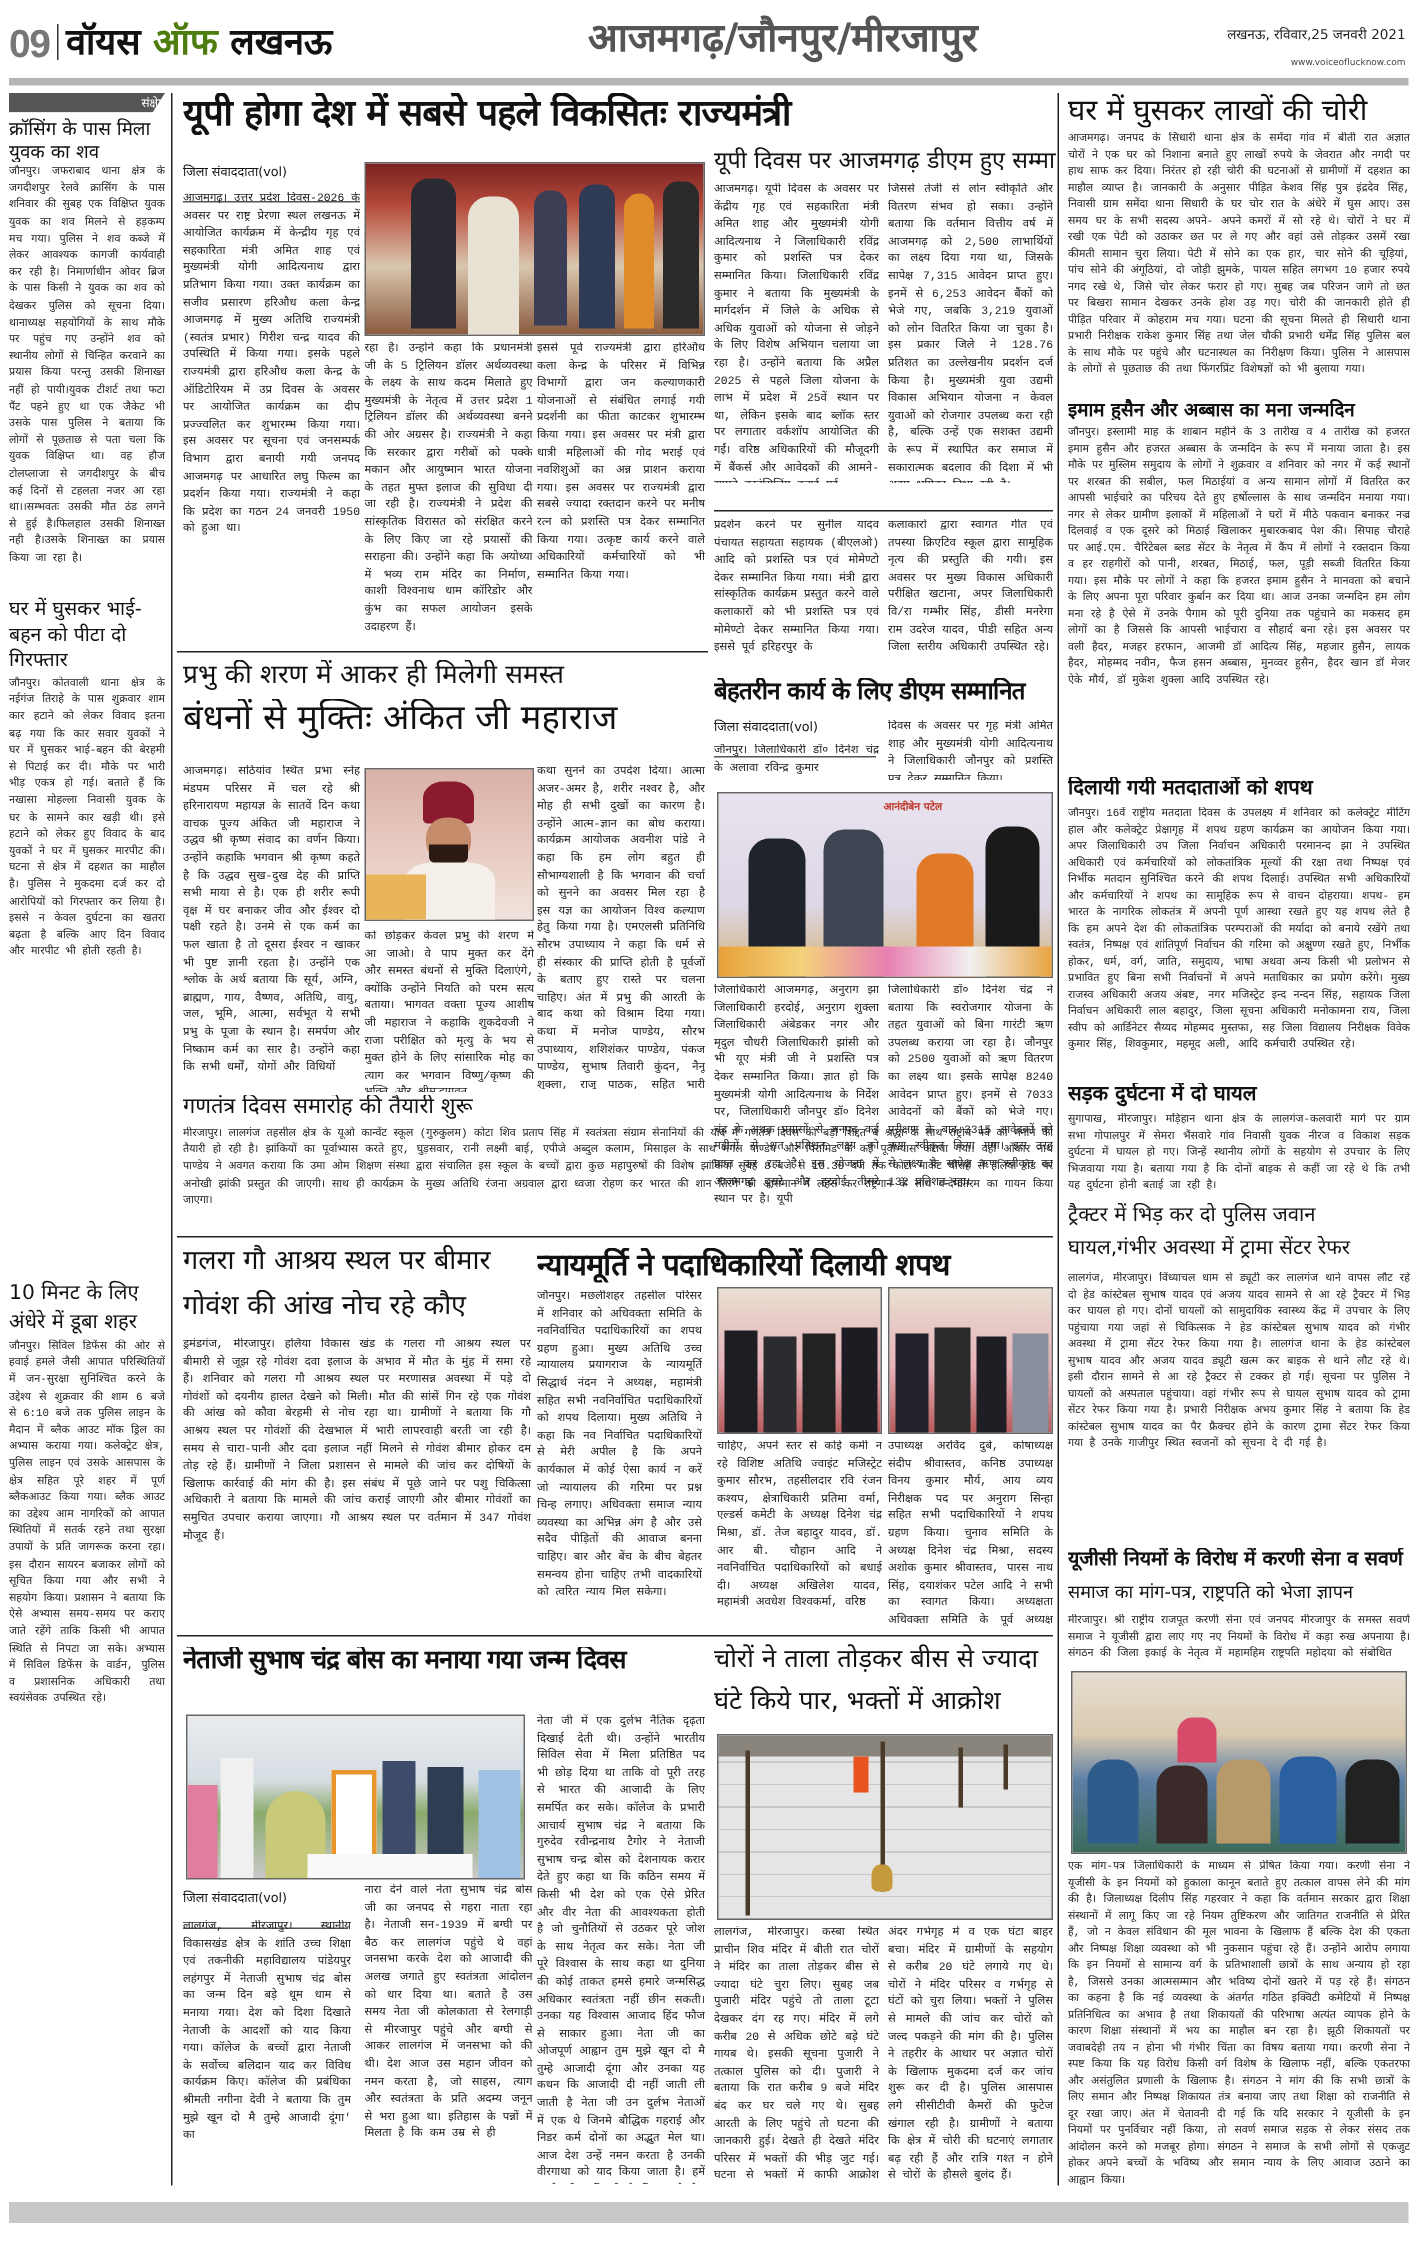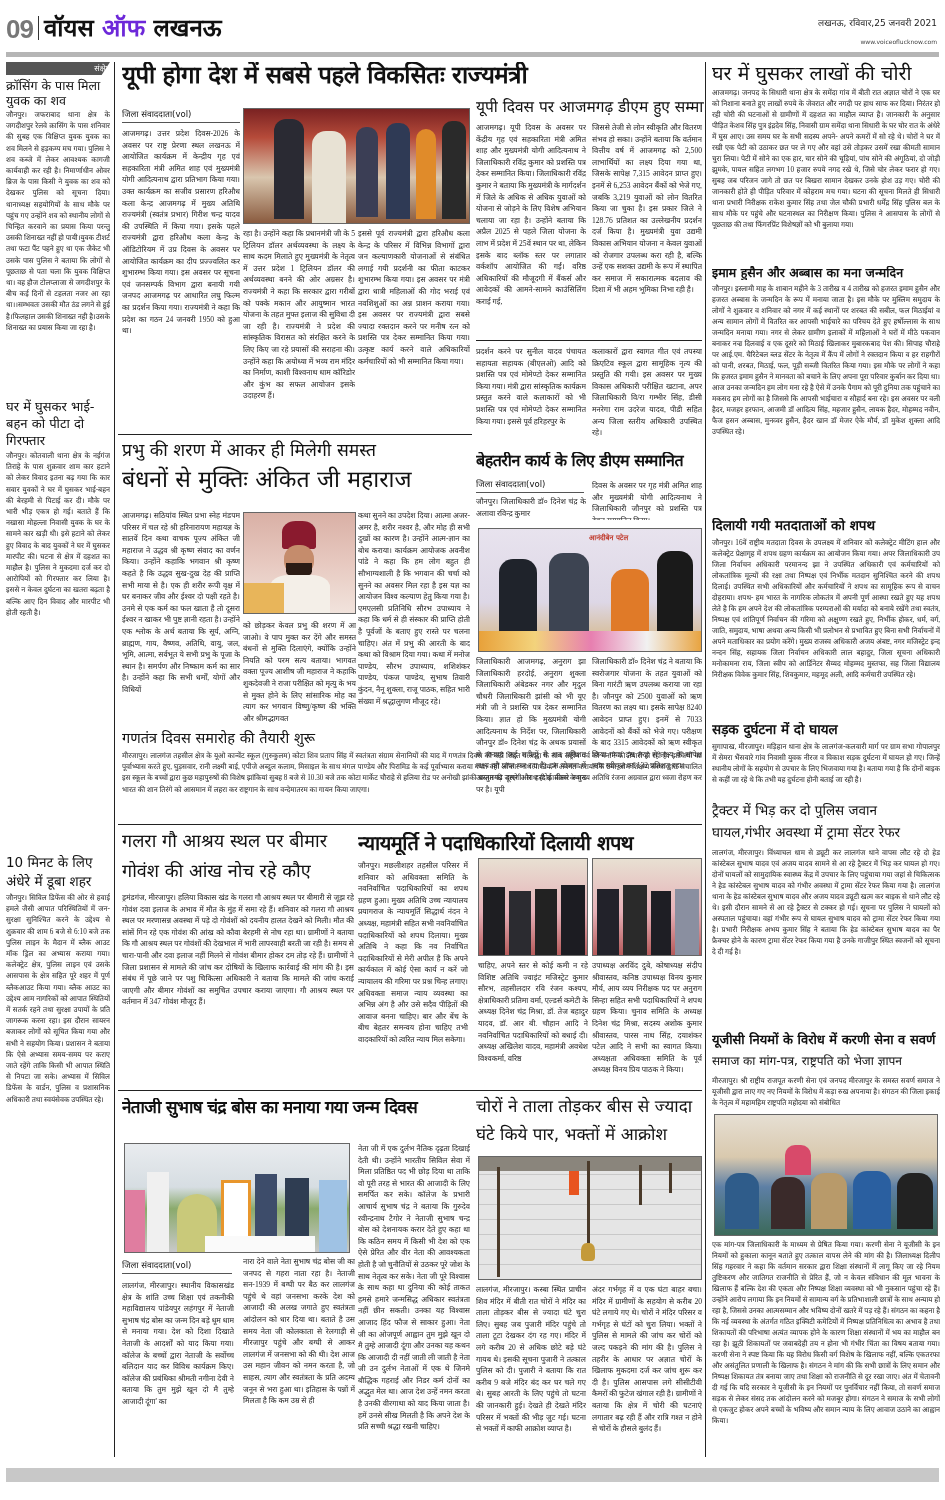--- a/index.html
+++ b/index.html
@@ -1,36 +1,37 @@
 <!DOCTYPE html>
 <html><head>
 <meta charset="utf-8">
 <style>
 *{box-sizing:border-box;margin:0;padding:0}
 body{width:945px;height:1500px;background:#fff;font-family:"DejaVu Sans",sans-serif;color:#111;overflow:hidden;position:relative}
 .abs{position:absolute}
-.txt{font-family:Liberation Serif, serif;font-size:7.6px;line-height:11.6px;color:#222;text-align:justify;overflow:hidden}
+.txt{font-family:Liberation Mono, monospace;font-size:7.6px;line-height:11.6px;color:#222;text-align:justify;overflow:hidden}
 .hl{font-family:"DejaVu Sans",sans-serif;font-weight:bold;color:#111;line-height:1.15;overflow:hidden;white-space:nowrap}
 .hll{font-family:"DejaVu Sans",sans-serif;font-weight:normal;color:#111;line-height:1.2;overflow:hidden}
-.byline{font-size:8.5px;color:#111;border-bottom:1px solid #555;padding-bottom:3px;font-family:"DejaVu Sans",sans-serif}
+.byline{font-size:8.5px;color:#111;border-bottom:1px solid #555;padding-bottom:14px;font-family:"DejaVu Sans",sans-serif}
 .vrule{position:absolute;width:1px;background:#222}
 .hrule{position:absolute;height:1px;background:#222}
 .photo{position:absolute;overflow:hidden;border:1px solid #666}
 </style>
 </head>
 <body>
 
 <div class="abs" style="left:0;top:0;width:945px;height:54px;">
   <div class="abs" style="left:6px;top:14px;font-family:'Liberation Sans',sans-serif;font-weight:bold;font-size:26px;color:#777;letter-spacing:-1px">09</div>
   <div class="abs" style="left:38px;top:16px;width:1px;height:24px;background:#333"></div>
   <div class="abs" style="left:44px;top:10px;font-weight:bold;font-size:24px;">
     <span style="color:#111">वॉयस</span>
-    <span style="color:#6d28d9">ऑफ</span>
+    <span style="color:#4d7c0f">ऑफ</span>
     <span style="color:#111">लखनऊ</span>
   </div>
+  <div class="abs" style="left:392px;top:6px;font-weight:bold;font-size:26px;color:#555">आजमगढ़/जौनपुर/मीरजापुर</div>
   <div class="abs" style="right:8px;top:16px;font-size:9px;color:#222">लखनऊ, रविवार,25 जनवरी 2021</div>
   <div class="abs" style="right:8px;top:38px;font-size:6px;color:#444">www.voiceoflucknow.com</div>
 </div>
 <div class="abs" style="left:6px;top:52px;width:933px;height:5px;background:#b5b5b5"></div>
 
 <div class="vrule" style="left:114px;top:62px;height:1395px"></div>
 <div class="vrule" style="left:705px;top:62px;height:1395px"></div>
 
 <div class="abs" style="left:6px;top:62px;width:104px;">
   <div style="background:#555;color:#fff;font-size:8px;text-align:right;height:13px;line-height:13px;clip-path:polygon(0 0,100% 0,92% 100%,0 100%)">संक्षेप</div>

